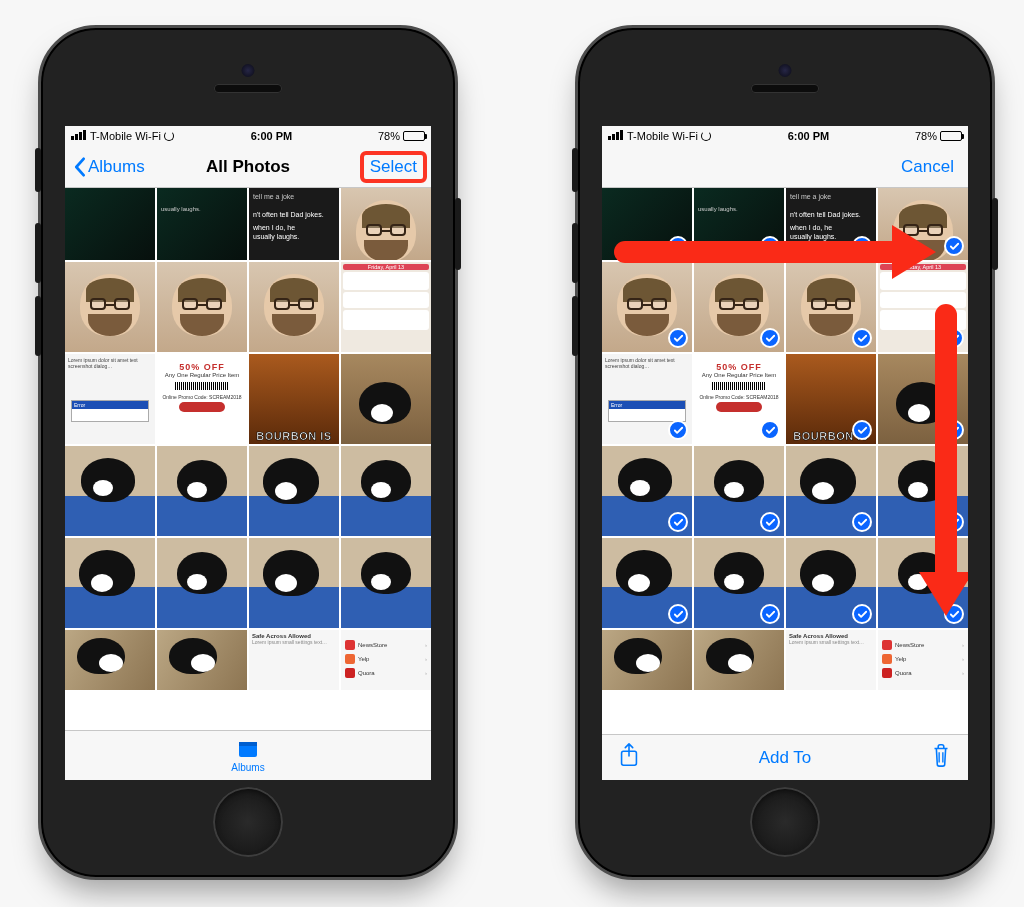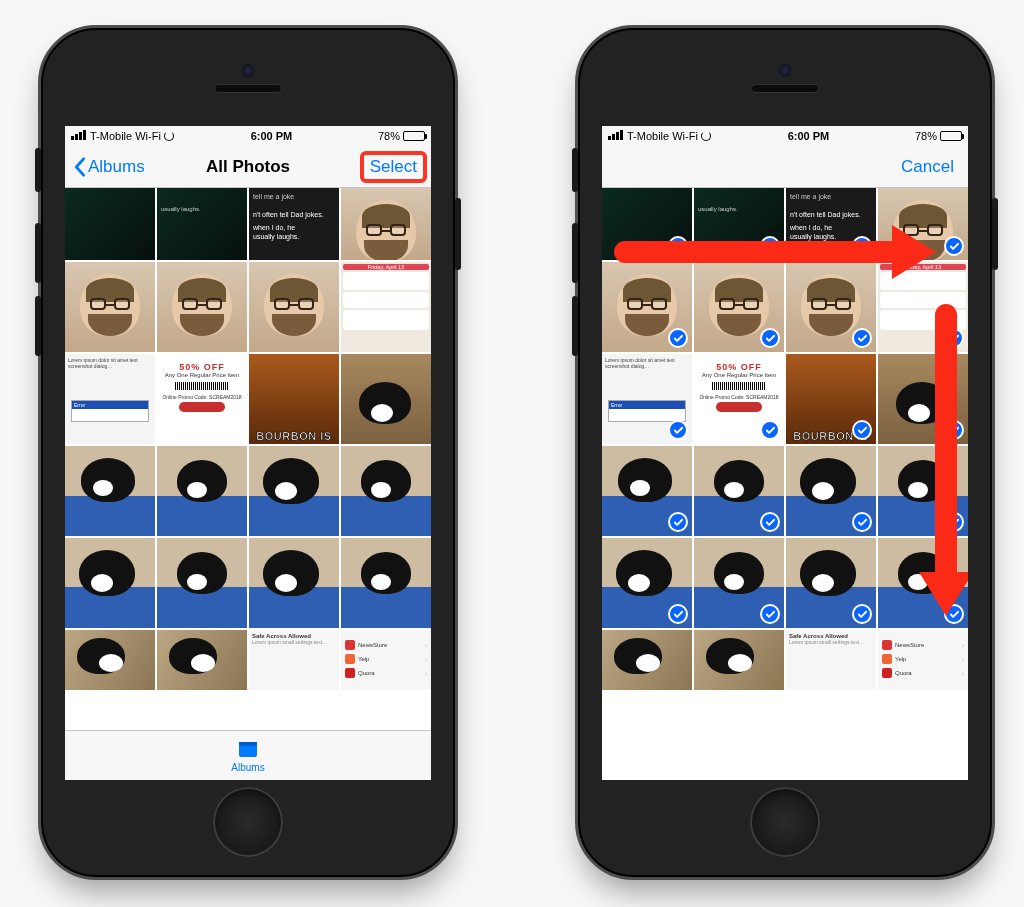--- a/index.html
+++ b/index.html
@@ -634,20 +634,35 @@
       </div>
       <div class="thumb lastrow list">
         <div style="padding:6px 4px;">
           <div style="display:flex;align-items:center;font-size:6px;color:#333;margin:4px 0;"><span style="width:10px;height:10px;background:#d33;border-radius:2px;margin-right:3px;"></span>NewsStore<span style="margin-left:auto;color:#aaa;">›</span></div>
           <div style="display:flex;align-items:center;font-size:6px;color:#333;margin:4px 0;"><span style="width:10px;height:10px;background:#e63;border-radius:2px;margin-right:3px;"></span>Yelp<span style="margin-left:auto;color:#aaa;">›</span></div>
           <div style="display:flex;align-items:center;font-size:6px;color:#333;margin:4px 0;"><span style="width:10px;height:10px;background:#c22;border-radius:2px;margin-right:3px;"></span>Quora<span style="margin-left:auto;color:#aaa;">›</span></div>
         </div>
       </div>
     </div>
 
+    <div class="seltoolbar">
+      <span>
+        <svg viewBox="0 0 22 28">
+            <rect x="3" y="10" width="16" height="15" rx="2" fill="none" stroke="#007aff" stroke-width="1.7"></rect>
+            <path d="M11 2v13M7 6l4-4 4 4" fill="none" stroke="#007aff" stroke-width="1.7" stroke-linecap="round" stroke-linejoin="round"></path>
+          </svg>
+      </span>
+      <span class="center">Add To</span>
+      <span>
+        <svg viewBox="0 0 22 28">
+            <path d="M4 7h14M8 7V5a2 2 0 0 1 2-2h2a2 2 0 0 1 2 2v2M6 7l1 17a2 2 0 0 0 2 2h4a2 2 0 0 0 2-2l1-17" fill="none" stroke="#007aff" stroke-width="1.7" stroke-linejoin="round"></path>
+            <path d="M9 11v11M13 11v11" stroke="#007aff" stroke-width="1.5"></path>
+          </svg>
+      </span>
+    </div>
 
     <div class="arrow horiz" style="top:115px;left:12px;width:300px;">
       <div class="shaft" style="width:300px;"></div>
         <div class="head"></div>
     </div>
     <div class="arrow vert" style="top:178px;left:333px;height:290px;">
       <div class="shaft" style="height:290px;"></div>
         <div class="head"></div>
     </div>
   </div>

